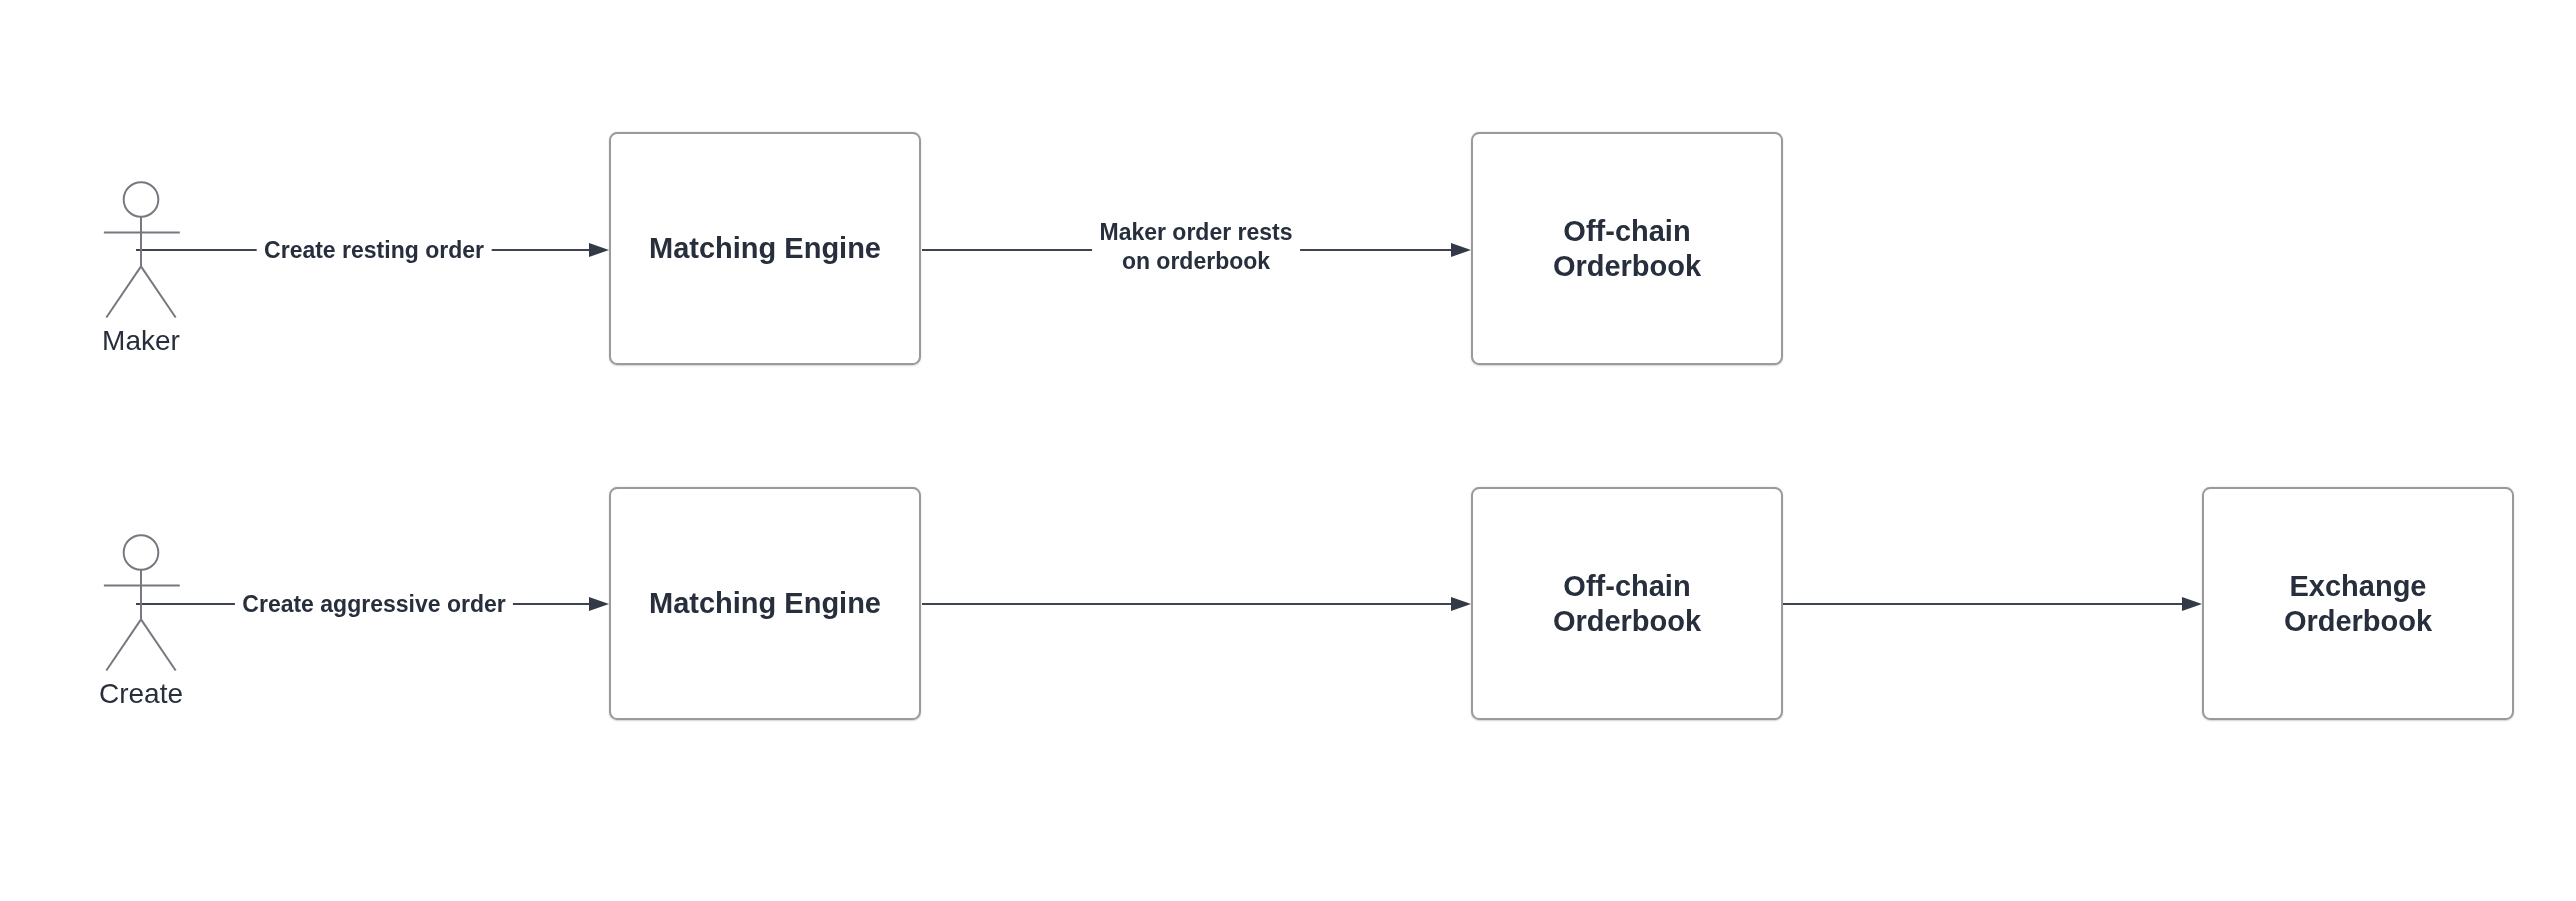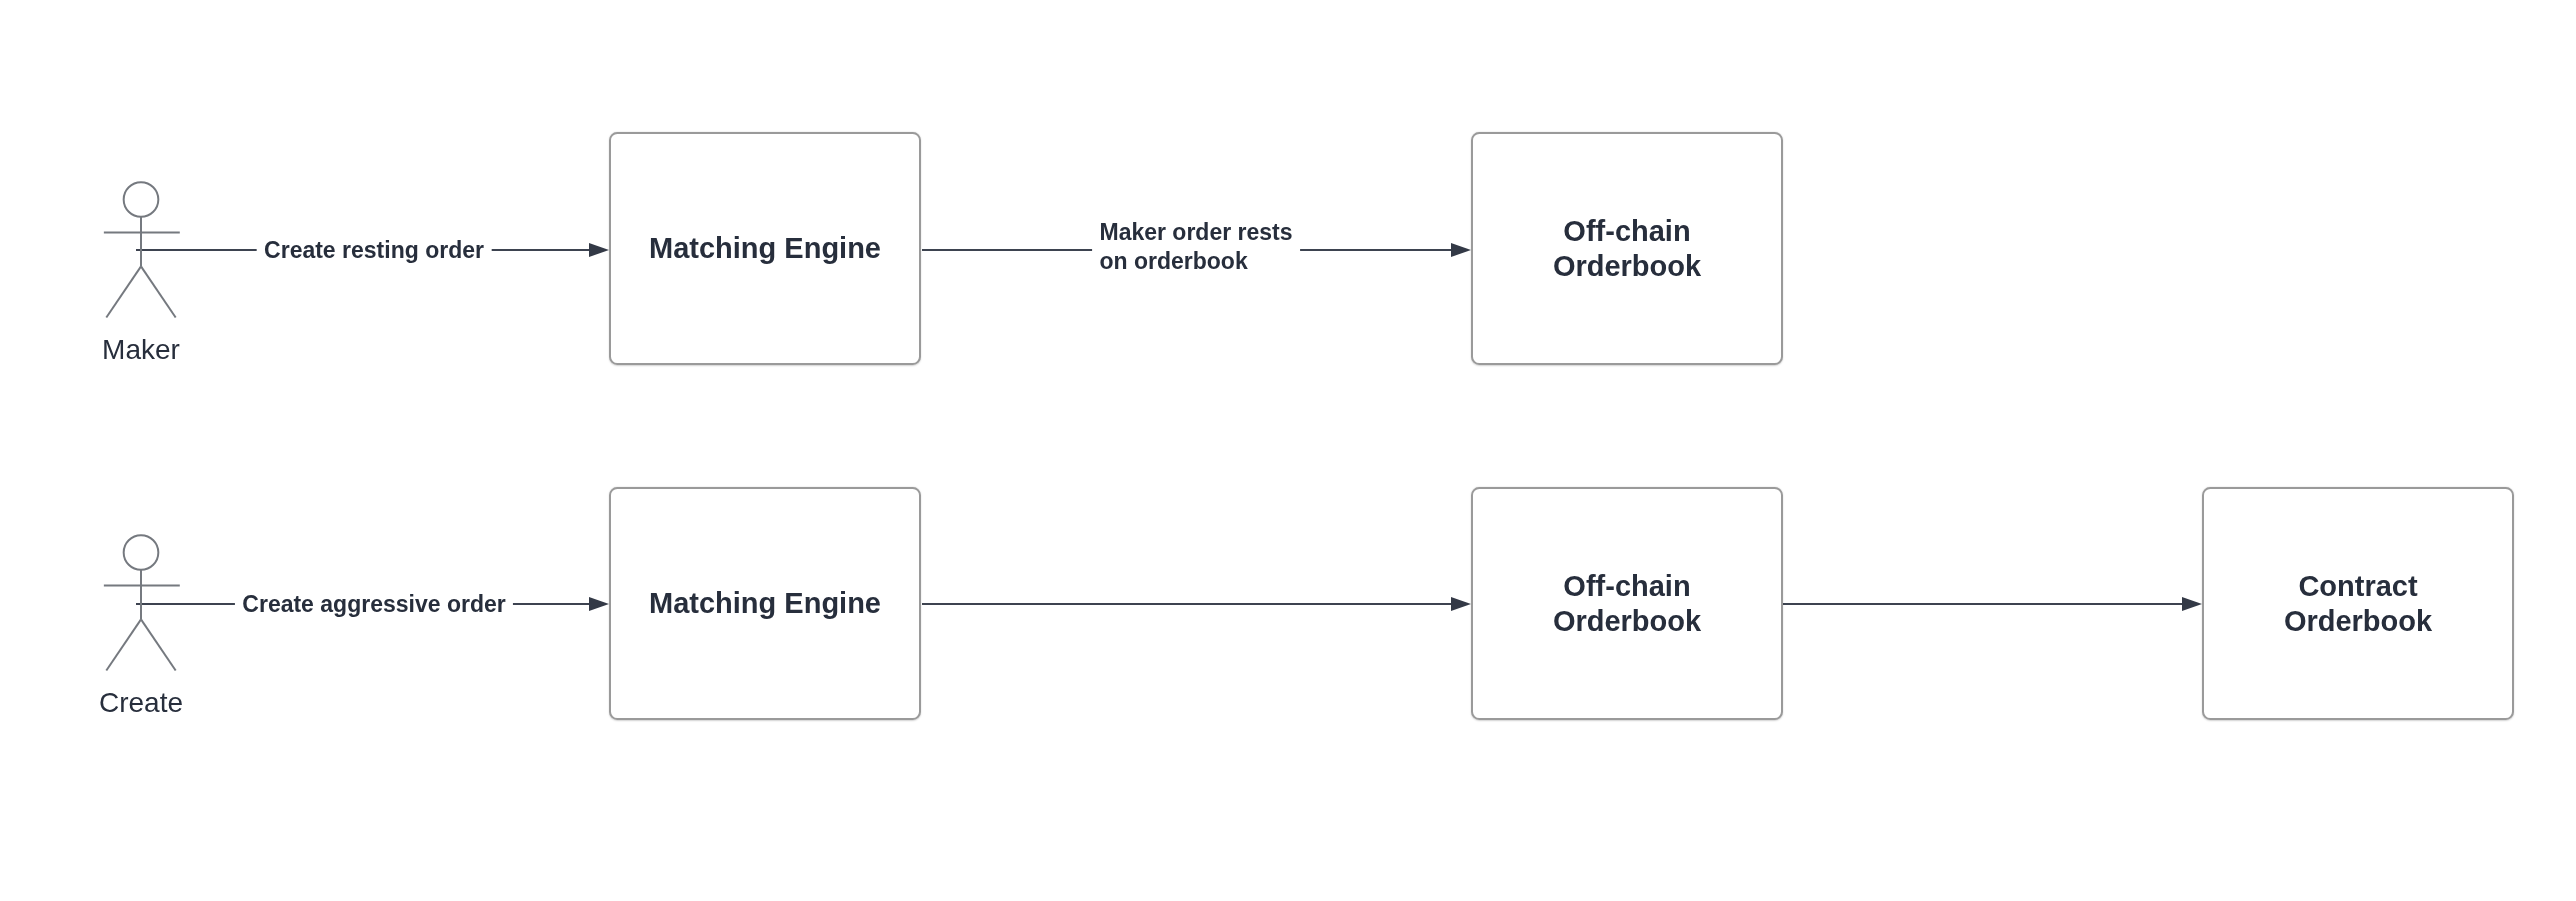--- a/index.html
+++ b/index.html
@@ -71,39 +71,39 @@
     transform: translate(-50%, -50%);
     background: #ffffff;
     padding: 1.7px 7.4px;
     font-size: 23px;
     font-weight: 700;
     color: #272e3c;
     white-space: nowrap;
     z-index: 2;
   }
   .edge-label.multi {
-    text-align: left;
+    text-align: center;
     line-height: 29px;
     padding: 0 7.4px;
   }
 
   
   .actor {
     position: absolute;
     width: 104px;
     z-index: 2;
   }
   .actor svg {
     display: block;
     stroke: #75797f;
     stroke-width: 2.4;
     fill: none;
   }
   .actor-name {
-    margin-top: 14px;
+    margin-top: 5px;
     text-align: center;
     font-size: 28px;
     font-weight: 400;
     color: #272e3c;
     white-space: nowrap;
   }
 </style>
 </head>
 <body>
 
@@ -179,19 +179,19 @@
     </div>
   </div>
 
   <div class="arrow" style="left:1783px; top:604px; width:419px">
     <div class="shaft"></div>
     <div class="tip"></div>
   </div>
 
   <div class="node" style="left:2202px; top:487px">
     <div class="node-title">
-      <div>Contract</div>
+      <div>Exchange</div>
       <div>Orderbook</div>
     </div>
   </div>
 
 </div>
 
 
 </body></html>

